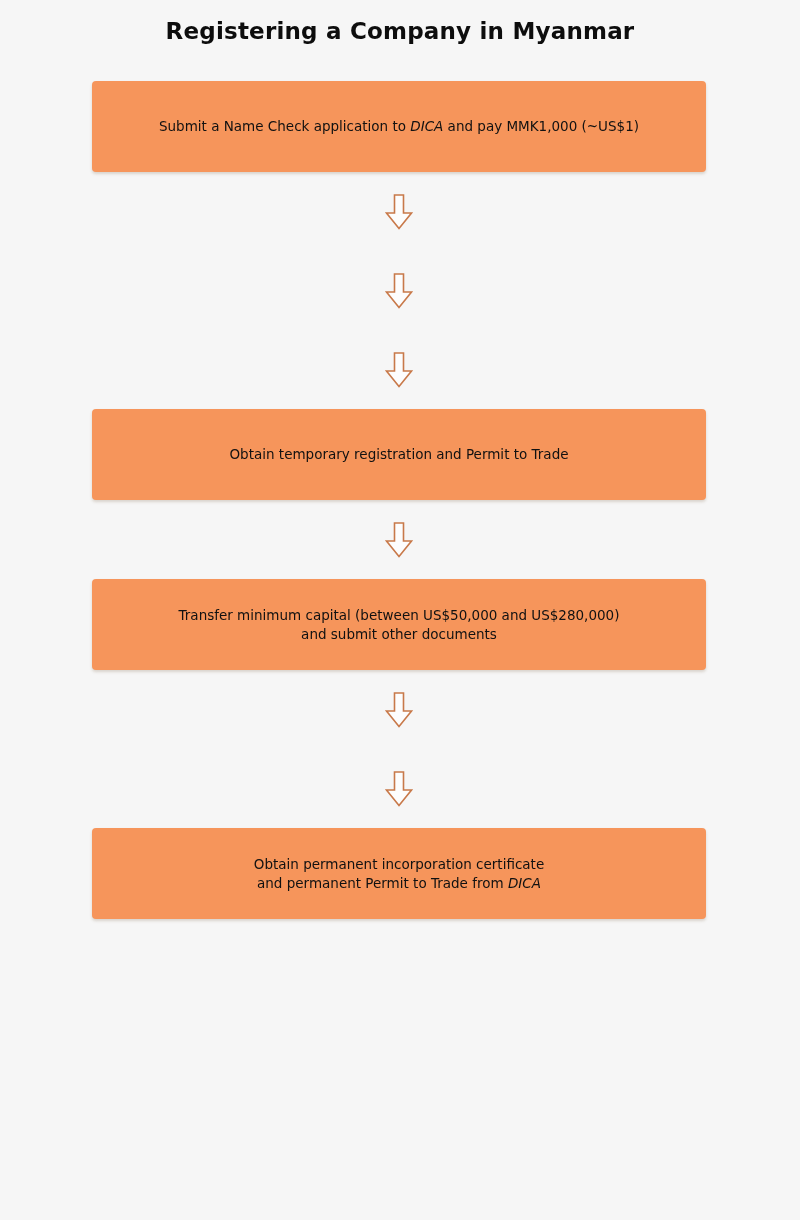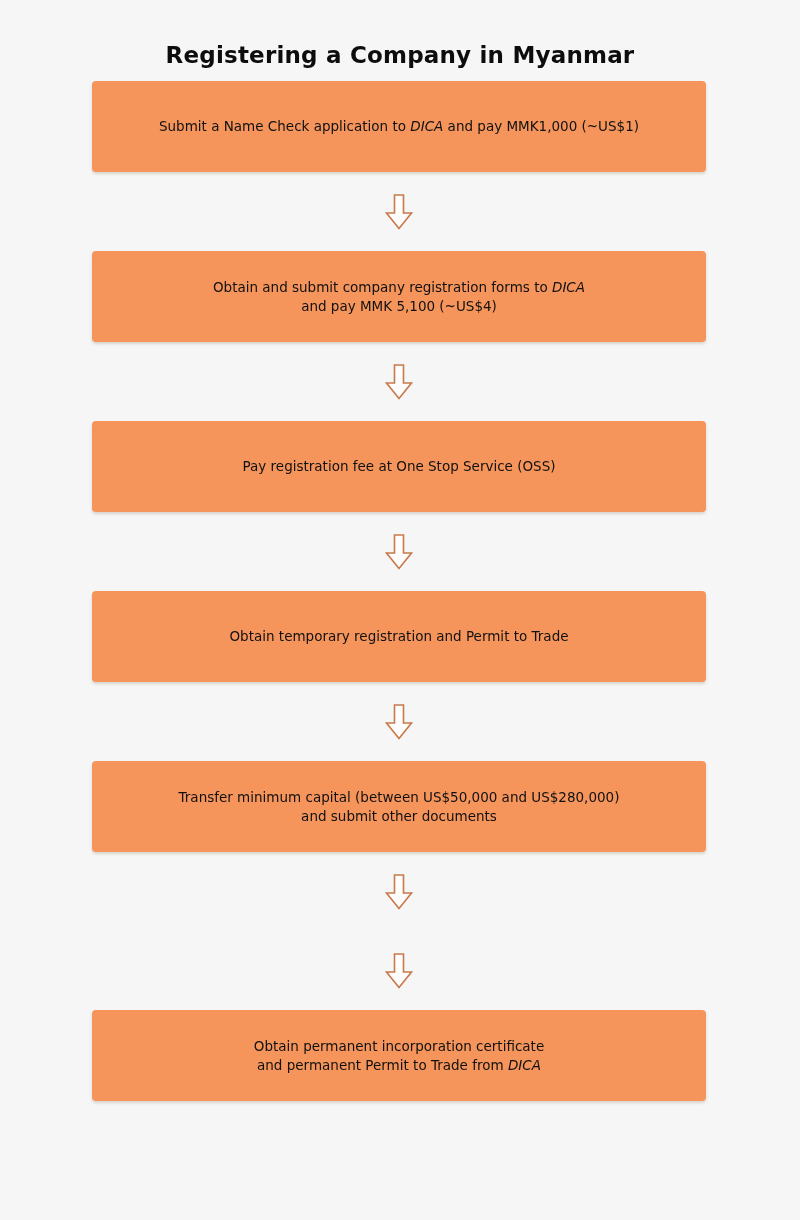--- a/index.html
+++ b/index.html
@@ -26,21 +26,20 @@
     position: absolute;
     top: 18px;
     left: 0;
     width: 800px;
     text-align: center;
     font-size: 23px;
     font-weight: bold;
     color: #0d0d0d;
     letter-spacing: 0.2px;
     font-family: "DejaVu Sans", "Liberation Sans", sans-serif;
-    margin-top: 24px;
   }
 
   .steps-wrap {
     position: absolute;
     top: 81px;
     left: 92px;
     width: 614px;
   }
 
   .step-box {
@@ -105,34 +104,27 @@
     <div class="step-box">
       <div class="step-text">Submit a Name Check application to <i>DICA</i> and pay MMK1,000 (~US$1)</div>
     </div>
 
     <div class="arrow-cell">
       <svg class="arrow-glyph" viewBox="0 0 28 36">
         <polygon points="9.5,1 18.5,1 18.5,19 26.5,19 14,34.5 1.5,19 9.5,19"></polygon>
       </svg>
     </div>
 
-    <div class="step-box">
-      <div class="step-text">Obtain and submit company registration forms to <i>DICA</i>
-and pay MMK 5,100 (~US$4)</div>
-    </div>
 
     <div class="arrow-cell">
       <svg class="arrow-glyph" viewBox="0 0 28 36">
         <polygon points="9.5,1 18.5,1 18.5,19 26.5,19 14,34.5 1.5,19 9.5,19"></polygon>
       </svg>
     </div>
 
-    <div class="step-box">
-      <div class="step-text">Pay registration fee at One Stop Service (OSS)</div>
-    </div>
 
     <div class="arrow-cell">
       <svg class="arrow-glyph" viewBox="0 0 28 36">
         <polygon points="9.5,1 18.5,1 18.5,19 26.5,19 14,34.5 1.5,19 9.5,19"></polygon>
       </svg>
     </div>
 
     <div class="step-box">
       <div class="step-text">Obtain temporary registration and Permit to Trade</div>
     </div>

